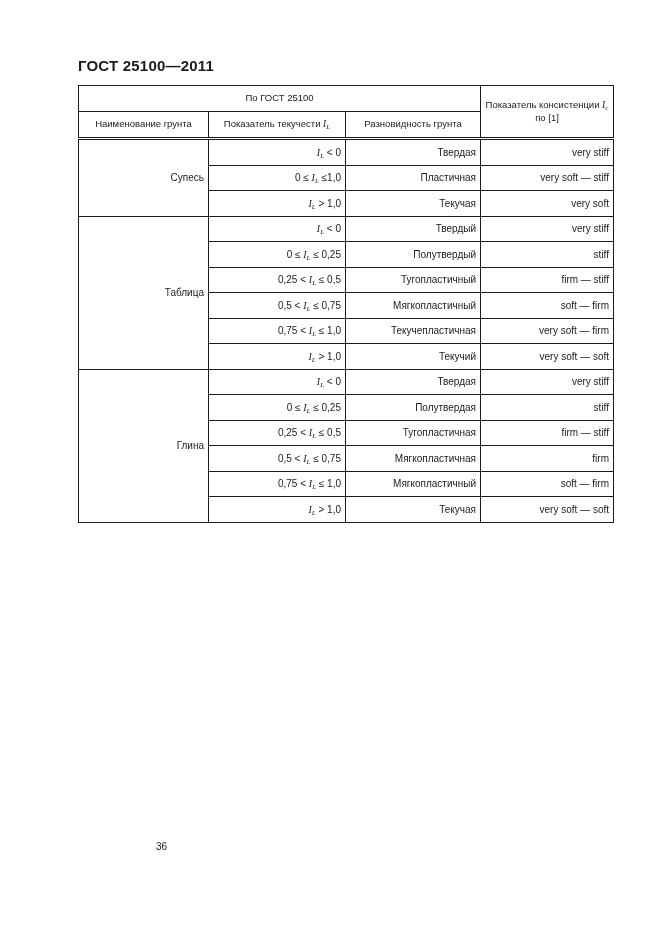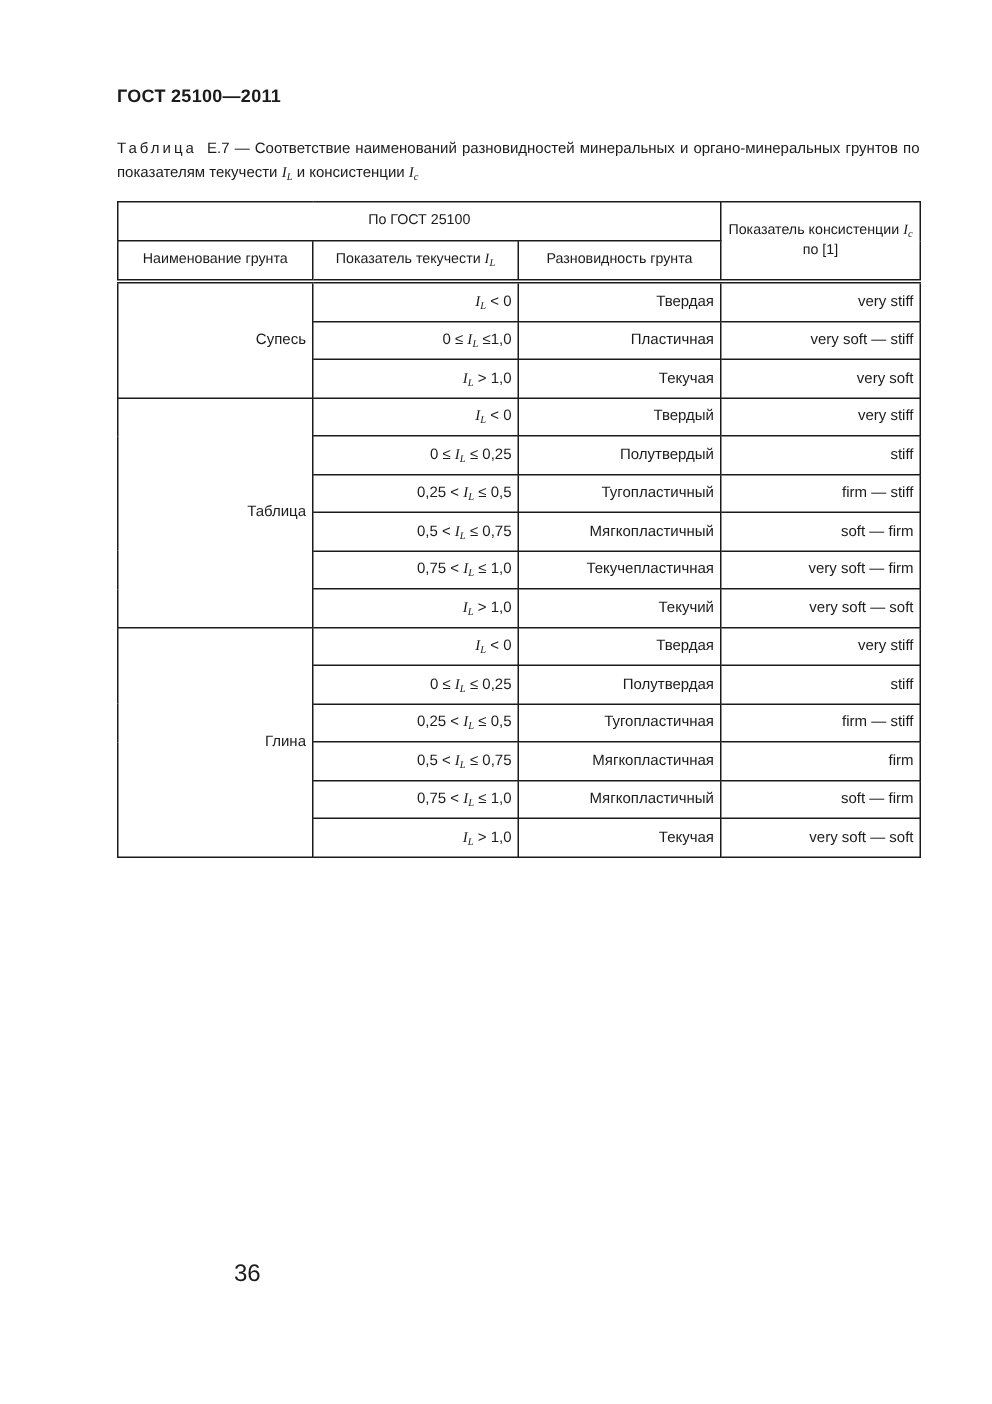--- a/index.html
+++ b/index.html
@@ -17,21 +17,21 @@
     -webkit-font-smoothing: antialiased;
   }
   .page {
     position: absolute;
     left: 78px;
     top: 0;
     width: 535px;
   }
   .doc-header {
     margin-top: 57px;
-    font-size: 12px;
+    font-size: 15px;
     font-weight: bold;
     letter-spacing: 0.2px;
   }
   .caption {
     margin: 21px 0 0 0;
     font-size: 10px;
     line-height: 1.55;
     text-align: justify;
   }
   .cap-word {
@@ -77,31 +77,30 @@
     height: 22.5px;
     text-align: right;
   }
   .name-cell {
     font-size: 10px;
   }
   .page-number {
     position: absolute;
     left: 78px;
     top: 841px;
-    font-size: 16px;
+    font-size: 10px;
   }
 </style>
 </head>
 <body>
 
 <div class="page">
 
   <div class="doc-header">ГОСТ 25100—2011</div>
 
-  <p class="caption"><span class="cap-word">Таблица</span>&nbsp;&nbsp;<span>Е.7</span> <span class="formula">— Соответствие наименований разновидностей минеральных и органо-минеральных грунтов по показателям текучести <i>I</i><sub>L</sub> и консистенции <i>I</i><sub>c</sub></span></p>
 
   <table class="soil-table">
     <colgroup>
       <col style="width:130px">
       <col style="width:137px">
       <col style="width:135px">
       <col style="width:133px">
     </colgroup>
     <thead>
       <tr>

